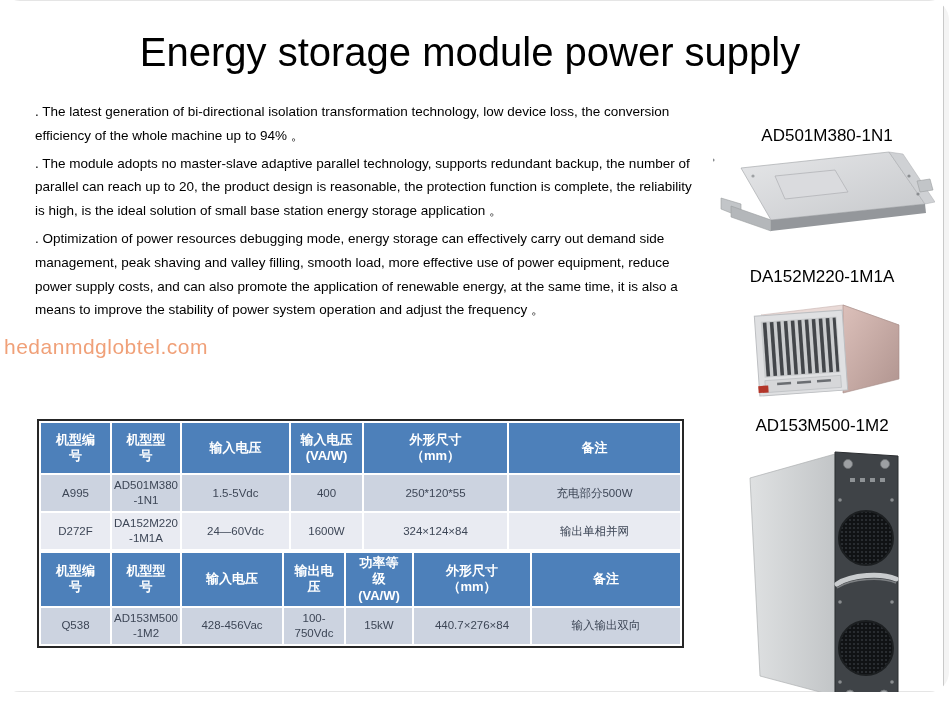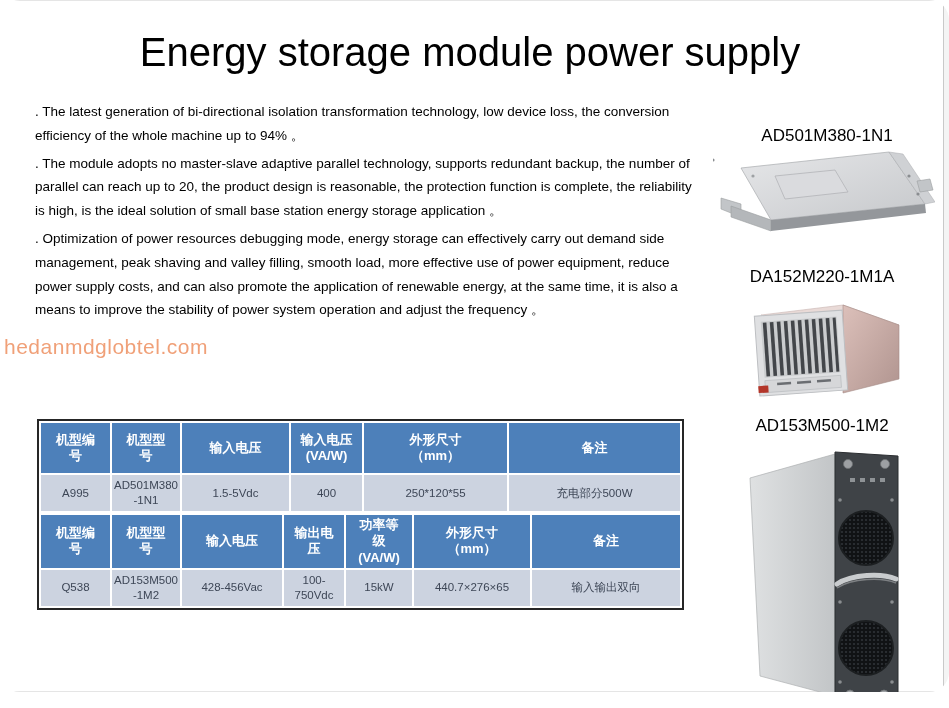--- a/index.html
+++ b/index.html
@@ -85,20 +85,28 @@
         </thead>
         <tbody>
           <tr class="odd">
             <td>A995</td>
             <td class="model-col">AD501M380-1N1</td>
             <td>1.5-5Vdc</td>
             <td>400</td>
             <td>250*120*55</td>
             <td>充电部分500W</td>
           </tr>
+          <tr class="even">
+            <td>D272F</td>
+            <td class="model-col">DA152M220-1M1A</td>
+            <td>24—60Vdc</td>
+            <td>1600W</td>
+            <td>324×124×84</td>
+            <td>输出单相并网</td>
+          </tr>
         </tbody>
       </table>
     <table class="t2">
         <colgroup>
           <col style="width: 71px;">
           <col style="width: 70px;">
           <col style="width: 102px;">
           <col style="width: 62px;">
           <col style="width: 68px;">
           <col style="width: 118px;">
@@ -121,21 +129,21 @@
             <th>备注</th>
           </tr>
         </thead>
         <tbody>
           <tr class="odd">
             <td>Q538</td>
             <td class="model-col">AD153M500-1M2</td>
             <td>428-456Vac</td>
             <td>100-750Vdc</td>
             <td>15kW</td>
-            <td>440.7×276×65</td>
+            <td>440.7×276×84</td>
             <td>输入输出双向</td>
           </tr>
         </tbody>
       </table>
   </div>
 
   <div class="product-label lbl-1">AD501M380-1N1</div>
   <div class="product-label lbl-2">DA152M220-1M1A</div>
   <div class="product-label lbl-3">AD153M500-1M2</div>
 

